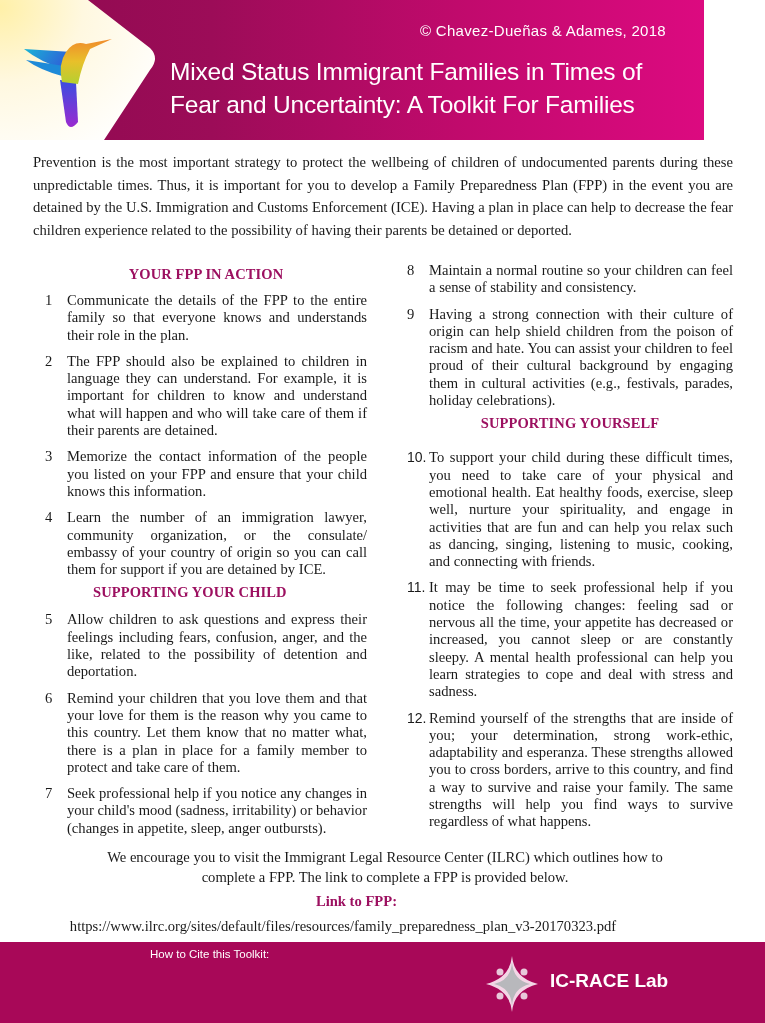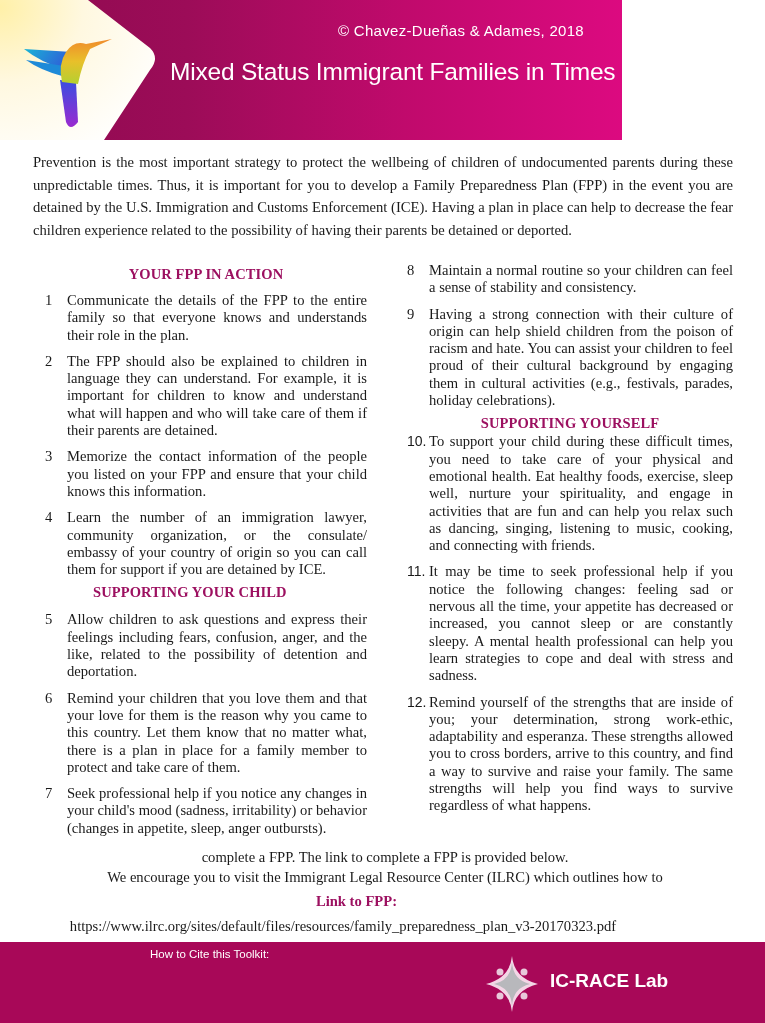--- a/index.html
+++ b/index.html
@@ -1,20 +1,20 @@
 <!DOCTYPE html>
 <html><head>
   <meta charset="utf-8">
   <style>
     * { box-sizing: border-box; margin: 0; padding: 0; }
     html, body { width: 765px; height: 1023px; background: #ffffff; overflow: hidden; }
     body { position: relative; font-family: "Liberation Serif", serif; color: #1a1a1a; }
 
     .header {
-      position: absolute; left: 0; top: 0; width: 622px; height: 140px;
+      position: absolute; left: 0; top: 0; width: 704px; height: 140px;
       background: linear-gradient(90deg, #8e0a4f 0%, #9c0c58 30%, #c00a6c 65%, #dc0a80 100%);
       overflow: hidden;
     }
     .header-glow {
       position: absolute; left: 0; top: 0; width: 765px; height: 140px;
     }
     .copyright {
       position: absolute; right: 38px; top: 22px;
       font-family: "Liberation Sans", sans-serif; font-size: 15px; color: #ffffff;
       letter-spacing: 0.3px;
@@ -111,20 +111,21 @@
     </defs>
     <path d="M24,49 L72,52 L66,70 Q40,62 24,49 Z" fill="url(#wing)"></path>
     <path d="M26,60 L64,66 L62,76 Q40,70 26,60 Z" fill="#1e8ad8"></path>
     <path d="M60,80 L76,82 L78,122 Q70,132 66,122 Z" fill="url(#tail)"></path>
     <path d="M66,52 Q74,40 86,44 L112,39 L90,49 Q82,64 78,84 L62,82 Q58,64 66,52 Z" fill="url(#body)"></path>
   </svg>
 
   <div class="copyright">© Chavez-Dueñas &amp; Adames, 2018</div>
   <div class="title">
     <div>Mixed Status Immigrant Families in Times of</div>
+    <div>Fear and Uncertainty: A Toolkit For Families</div>
   </div>
 </div>
 
 <p class="intro">Prevention is the most important strategy to protect the wellbeing of children of undocumented parents during these unpredictable times. Thus, it is important for you to develop a Family Preparedness Plan (FPP) in the event you are detained by the U.S. Immigration and Customs Enforcement (ICE). Having a plan in place can help to decrease the fear children experience related to the possibility of having their parents be detained or deported.</p>
 
 <div class="col col-left">
   <div class="section-heading" style="margin-bottom:8px;margin-top:16px;">YOUR FPP IN ACTION</div>
 
   <div class="item">
     <span class="num">1</span>
@@ -162,39 +163,39 @@
 <div class="col col-right">
   <div class="item first-nums">
     <span class="num">8</span>
     <span class="txt">Maintain a normal routine so your children can feel a sense of stability and consistency.</span>
   </div>
   <div class="item first-nums" style="margin-bottom:4px;">
     <span class="num">9</span>
     <span class="txt">Having a strong connection with their culture of origin can help shield children from the poison of racism and hate. You can assist your children to feel proud of their cultural background by engaging them in cultural activities (e.g., festivals, parades, holiday celebrations).</span>
   </div>
 
-  <div class="section-heading" style="margin-bottom:0;">SUPPORTING YOURSELF</div>
+  <div class="section-heading" style="margin-bottom:16px;">SUPPORTING YOURSELF</div>
 
   <div class="item">
     <span class="num">10.</span>
     <span class="txt">To support your child during these difficult times, you need to take care of your physical and emotional health. Eat healthy foods, exercise, sleep well, nurture your spirituality, and engage in activities that are fun and can help you relax such as dancing, singing, listening to music, cooking, and connecting with friends.</span>
   </div>
   <div class="item">
     <span class="num">11.</span>
     <span class="txt">It may be time to seek professional help if you notice the following changes: feeling sad or nervous all the time, your appetite has decreased or increased, you cannot sleep or are constantly sleepy. A mental health professional can help you learn strategies to cope and deal with stress and sadness.</span>
   </div>
   <div class="item">
     <span class="num">12.</span>
     <span class="txt">Remind yourself of the strengths that are inside of you; your determination, strong work-ethic, adaptability and esperanza. These strengths allowed you to cross borders, arrive to this country, and find a way to survive and raise your family. The same strengths will help you find ways to survive regardless of what happens.</span>
   </div>
 </div>
 
 <div class="encourage">
+  <div>We encourage you to visit the Immigrant Legal Resource Center (ILRC) which outlines how to</div>
   <div>complete a FPP. The link to complete a FPP is provided below.</div>
-  <div>We encourage you to visit the Immigrant Legal Resource Center (ILRC) which outlines how to</div>
 </div>
 <div class="link-label">Link to FPP:</div>
 <div class="link-url">https://www.ilrc.org/sites/default/files/resources/family_preparedness_plan_v3-20170323.pdf</div>
 
 <div class="footer">
   <div class="cite-title">How to Cite this Toolkit:</div>
   <svg class="lab-logo" viewBox="0 0 64 64">
     <path d="M32,4 Q34,26 58,32 Q34,38 32,60 Q30,38 6,32 Q30,26 32,4 Z" fill="#f3d6e6"></path>
     <path d="M32,10 Q33,28 50,32 Q33,36 32,54 Q31,36 14,32 Q31,28 32,10 Z" fill="#b8b8bc"></path>
     <circle cx="20" cy="20" r="3.5" fill="#e8c8da"></circle>

